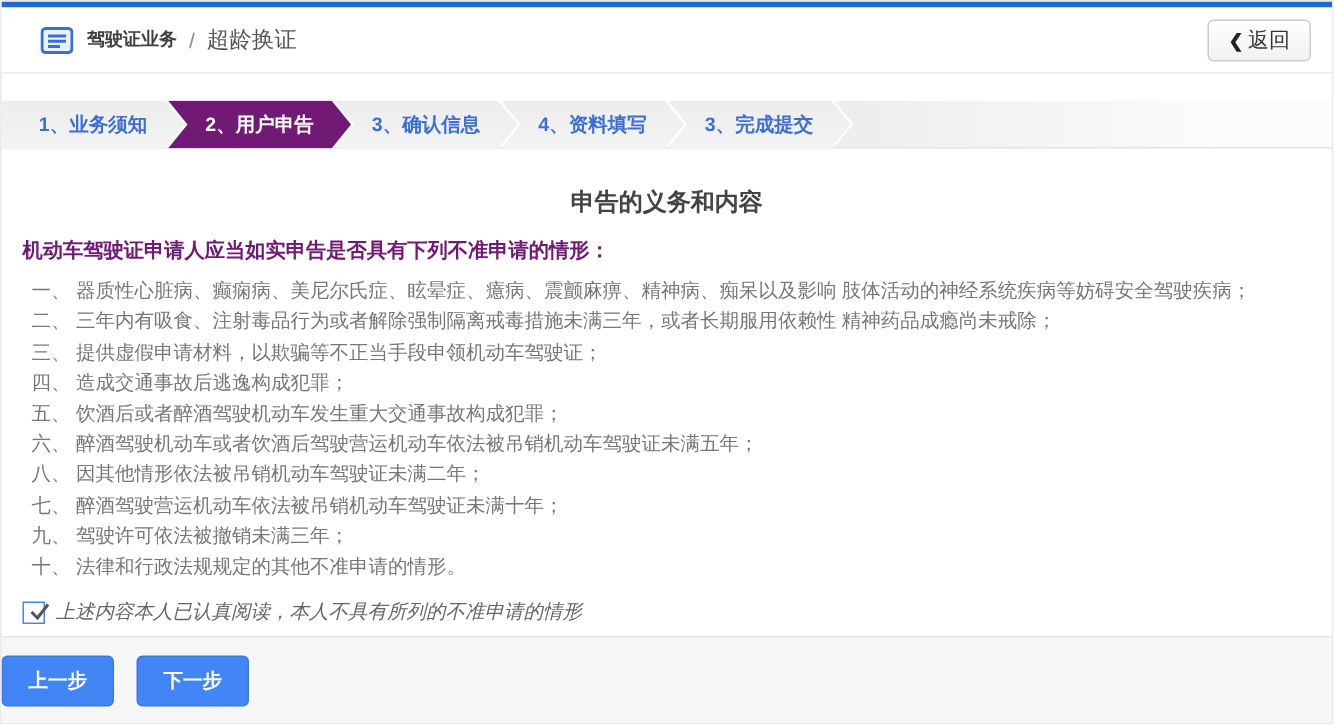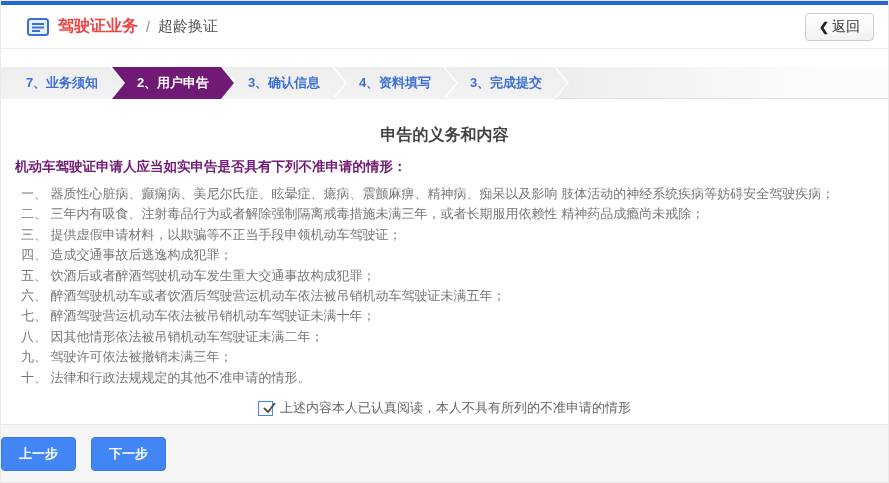--- a/index.html
+++ b/index.html
@@ -5,40 +5,40 @@
   * { margin: 0; padding: 0; box-sizing: border-box; }
   body { font-family: "Liberation Sans", "DejaVu Sans", sans-serif; background: #fff; }
   .page { width: 889px; height: 483px; position: relative; background: #fff; overflow: hidden; border: 1px solid #e9e9e9; }
 
   
   .topbar { height: 4px; background: #2467d2; }
 
   
   .header { height: 44px; display: flex; align-items: center; padding: 0 14px 0 26px; background: #fff; border-bottom: 1px solid #ececec; }
   .doc-icon { width: 22px; height: 18px; margin-right: 9px; display: inline-flex; }
-  .crumb-root { color: #ef4444; font-size: 16px; font-weight: bold; cursor: pointer; }
+  .crumb-root { color: #404040; font-size: 12px; font-weight: bold; cursor: pointer; }
   .crumb-sep { color: #888; font-size: 14px; margin: 0 8px; }
   .crumb-cur { color: #555; font-size: 15px; }
   .back-btn { margin-left: auto; background: linear-gradient(#ffffff, #f1f1f1); border: 1px solid #ccc; border-radius: 4px; padding: 4px 13px; font-size: 14px; color: #333; cursor: pointer; display: flex; align-items: center; gap: 3px; }
   .back-btn .chev { font-weight: bold; font-size: 12px; color: #222; }
 
   
   .wizard { margin-top: 18px; height: 32px; display: flex; border-bottom: 1px solid #e3e3e3; }
   .step { position: relative; width: 122px; height: 32px; line-height: 32px; text-align: center; font-size: 13px; font-weight: bold; color: #3c6fd6; background: linear-gradient(#ededed, #f3f3f3); clip-path: polygon(0 0, calc(100% - 13px) 0, 100% 50%, calc(100% - 13px) 100%, 0 100%, 13px 50%); margin-left: -11px; cursor: pointer; }
   .step:first-child { margin-left: 0; clip-path: polygon(0 0, calc(100% - 13px) 0, 100% 50%, calc(100% - 13px) 100%, 0 100%); }
   .step.active { background: #701a75; color: #fff; }
   .wizard-filler { flex: 1; margin-left: -11px; background: linear-gradient(to right, #ededed, #fcfcfc 80%); clip-path: polygon(0 0, 100% 0, 100% 100%, 0 100%, 13px 50%); }
 
   
   .content { padding: 26px 14px 0 14px; }
   .page-title { text-align: center; font-size: 16px; font-weight: bold; color: #444; margin-bottom: 12px; }
   .intro { font-size: 13.5px; font-weight: bold; color: #701a75; margin-bottom: 8px; }
   .decl-list { list-style: none; padding-left: 6px; }
   .decl-list li { font-size: 13px; color: #777; line-height: 20.4px; }
-  .agree-row { display: flex; align-items: center; justify-content: center; margin-top: 11px; gap: 7px; }
+  .agree-row { display: flex; align-items: center; margin-top: 11px; gap: 7px; font-style: italic; }
   .checkbox { width: 15px; height: 15px; border: 1px solid #4285f4; background: #fff; display: inline-flex; align-items: center; justify-content: center; cursor: pointer; position: relative; }
   .checkbox svg { position: absolute; top: -3px; left: 1px; }
   .agree-label { font-size: 13px; color: #666; cursor: pointer; }
 
   
   .footer { position: absolute; left: 0; right: 0; bottom: 0; height: 58px; background: #f6f6f6; border-top: 1px solid #e6e6e6; display: flex; align-items: center; padding-right: 64px; gap: 15px; }
   .btn-primary { background: #4285f4; border: 1px solid #3a78e0; color: #fff; font-size: 13px; font-weight: bold; padding: 7px 17px; border-radius: 4px; cursor: pointer; font-family: inherit; }
 </style>
 </head>
 <body>
@@ -59,40 +59,40 @@
     <span class="crumb-root">驾驶证业务</span>
     <span class="crumb-sep">/</span>
     <span class="crumb-cur">超龄换证</span>
     <button class="back-btn">
       <span class="chev">❮</span>
       <span>返回</span>
     </button>
   </div>
 
   <div class="wizard">
-    <div class="step">7、业务须知</div>
+    <div class="step">1、业务须知</div>
     <div class="step active">2、用户申告</div>
     <div class="step">3、确认信息</div>
     <div class="step">4、资料填写</div>
     <div class="step">3、完成提交</div>
     <div class="wizard-filler"></div>
   </div>
 
   <div class="content">
     <div class="page-title">申告的义务和内容</div>
     <div class="intro">机动车驾驶证申请人应当如实申告是否具有下列不准申请的情形：</div>
     <ul class="decl-list">
       <li>一、 器质性心脏病、癫痫病、美尼尔氏症、眩晕症、癔病、震颤麻痹、精神病、痴呆以及影响 肢体活动的神经系统疾病等妨碍安全驾驶疾病；</li>
       <li>二、 三年内有吸食、注射毒品行为或者解除强制隔离戒毒措施未满三年，或者长期服用依赖性 精神药品成瘾尚未戒除；</li>
       <li>三、 提供虚假申请材料，以欺骗等不正当手段申领机动车驾驶证；</li>
       <li>四、 造成交通事故后逃逸构成犯罪；</li>
       <li>五、 饮酒后或者醉酒驾驶机动车发生重大交通事故构成犯罪；</li>
       <li>六、 醉酒驾驶机动车或者饮酒后驾驶营运机动车依法被吊销机动车驾驶证未满五年；</li>
+      <li>八、 因其他情形依法被吊销机动车驾驶证未满二年；</li>
       <li>七、 醉酒驾驶营运机动车依法被吊销机动车驾驶证未满十年；</li>
-      <li>八、 因其他情形依法被吊销机动车驾驶证未满二年；</li>
       <li>九、 驾驶许可依法被撤销未满三年；</li>
       <li>十、 法律和行政法规规定的其他不准申请的情形。</li>
     </ul>
     <div class="agree-row">
       <span class="checkbox">
         <svg width="18" height="18" viewBox="0 0 18 18">
           <polyline points="4,9 8,13 15,4" fill="none" stroke="#555" stroke-width="2"></polyline>
         </svg>
       </span>
       <span class="agree-label">上述内容本人已认真阅读，本人不具有所列的不准申请的情形</span>

